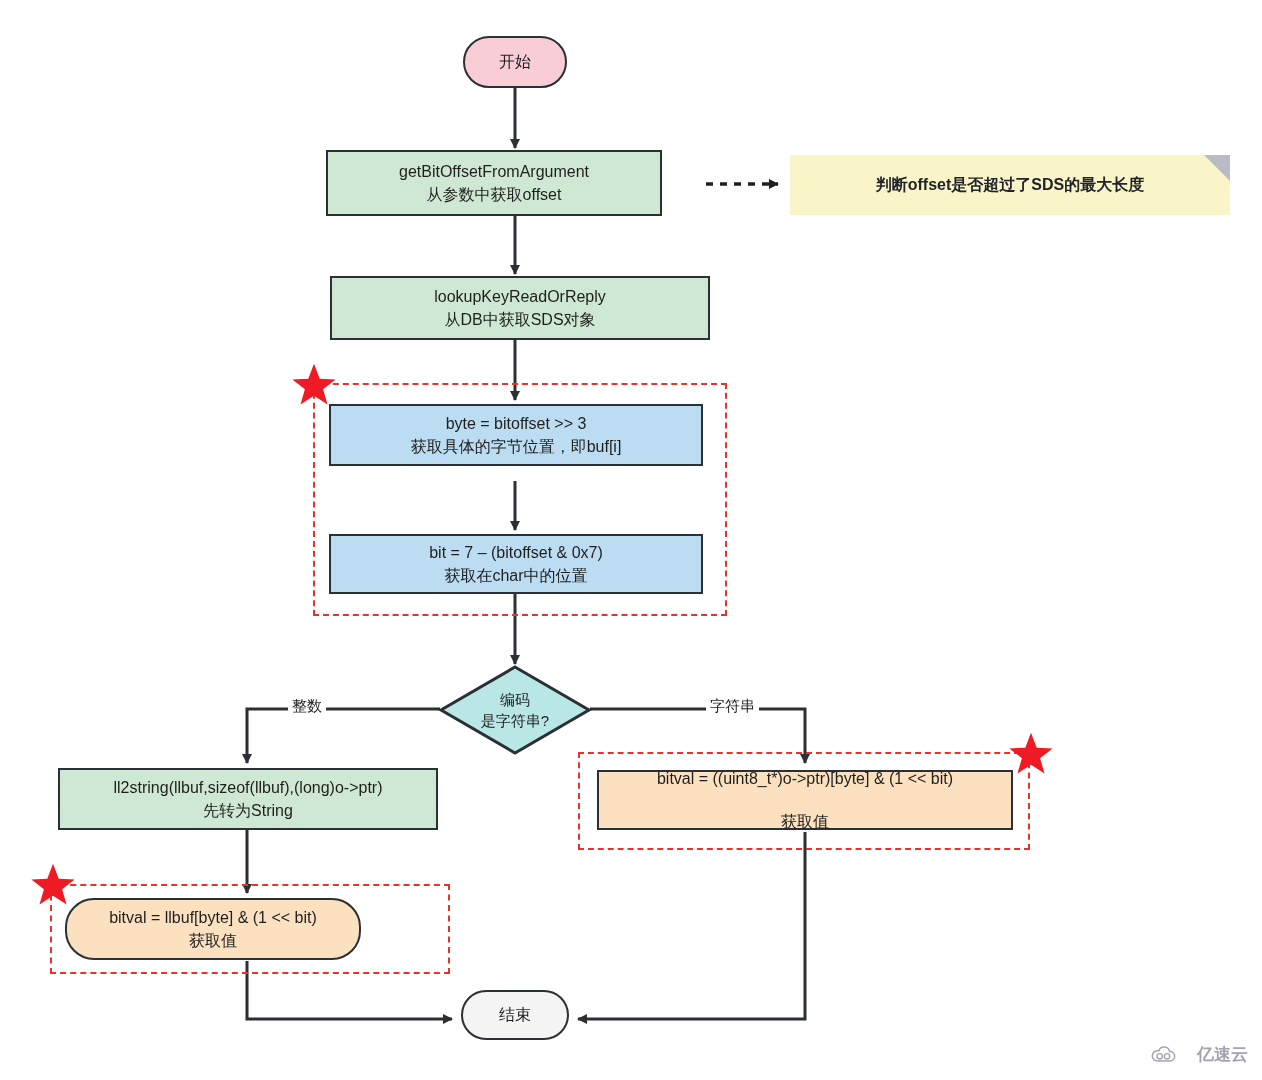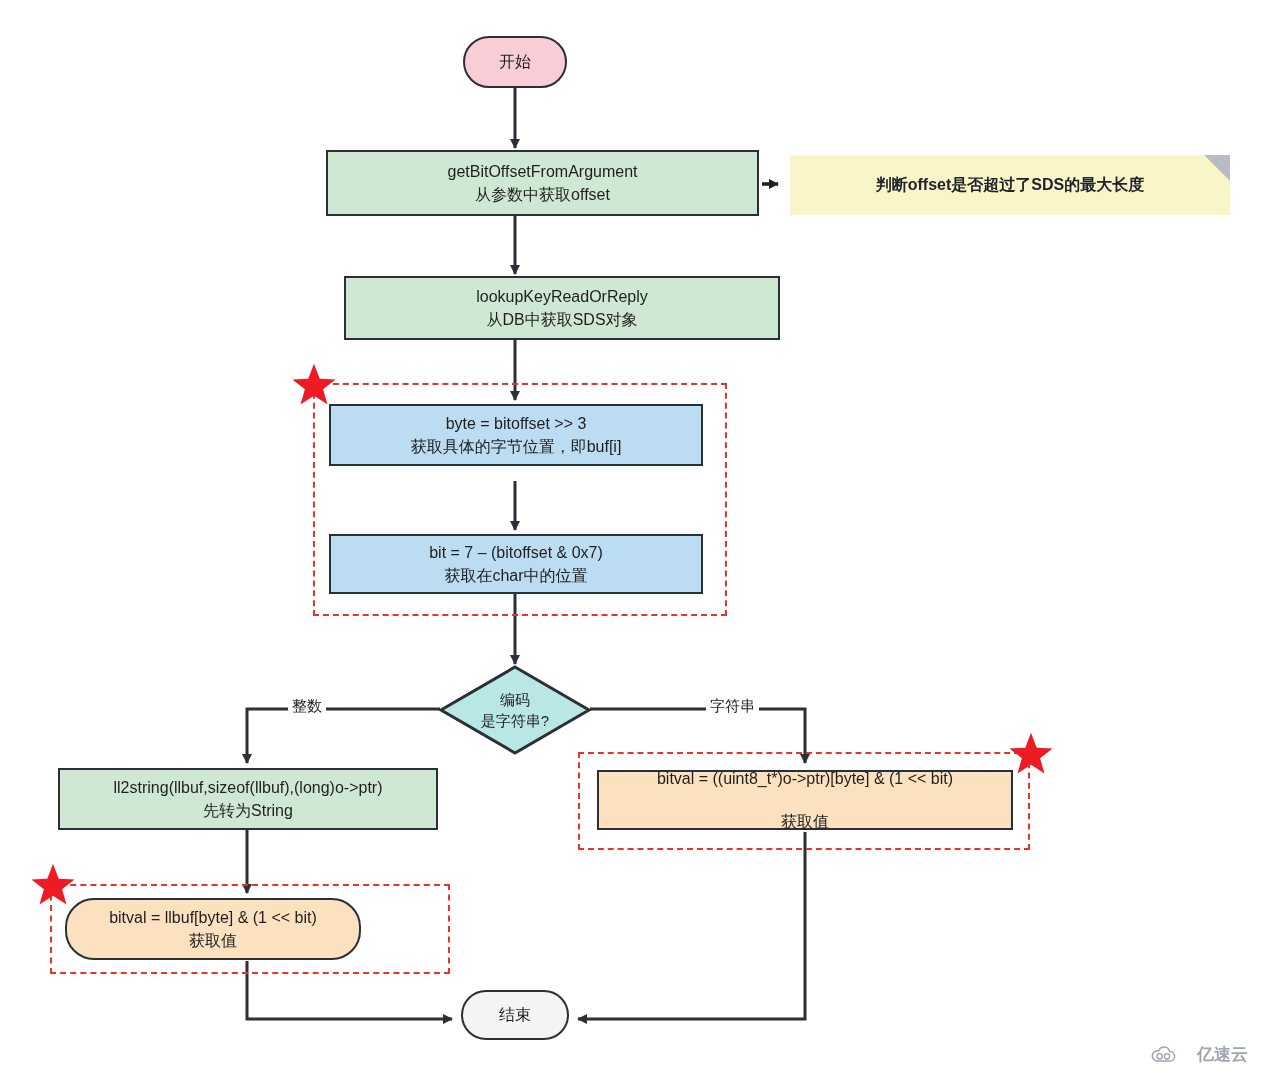--- a/index.html
+++ b/index.html
@@ -145,31 +145,31 @@
   </svg>
 
   <div class="dashed-region" style="left:313px;top:383px;width:414px;height:233px;"></div>
   <div class="dashed-region" style="left:578px;top:752px;width:452px;height:98px;"></div>
   <div class="dashed-region" style="left:50px;top:884px;width:400px;height:90px;"></div>
 
   <div class="node terminator start" style="left:463px;top:36px;width:104px;height:52px;">
     <span class="ln">开始</span>
   </div>
 
-  <div class="node process-green" style="left:326px;top:150px;width:433px;height:66px;">
+  <div class="node process-green" style="left:326px;top:150px;width:336px;height:66px;">
     <span class="ln">getBitOffsetFromArgument</span>
     <span class="ln">从参数中获取offset</span>
   </div>
 
   <div class="note" style="left:790px;top:155px;width:440px;height:60px;">
     <span class="fold"></span>
     <span>判断offset是否超过了SDS的最大长度</span>
   </div>
 
-  <div class="node process-green" style="left:344px;top:276px;width:436px;height:64px;">
+  <div class="node process-green" style="left:330px;top:276px;width:380px;height:64px;">
     <span class="ln">lookupKeyReadOrReply</span>
     <span class="ln">从DB中获取SDS对象</span>
   </div>
 
   <div class="node process-blue" style="left:329px;top:404px;width:374px;height:62px;">
     <span class="ln">byte = bitoffset &gt;&gt; 3</span>
     <span class="ln">获取具体的字节位置，即buf[i]</span>
   </div>
 
   <div class="node process-blue" style="left:329px;top:534px;width:374px;height:60px;">

